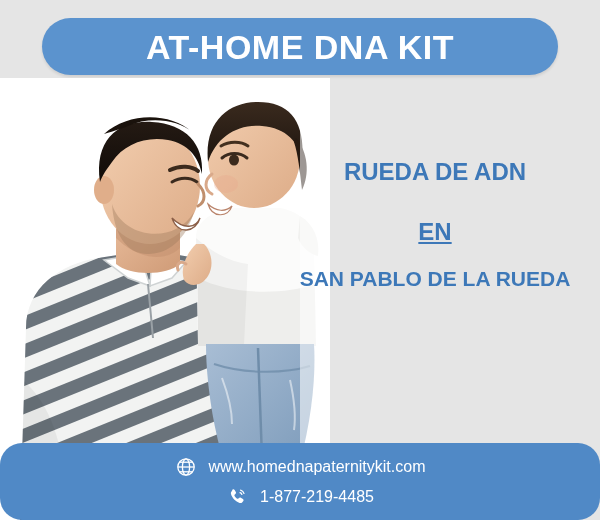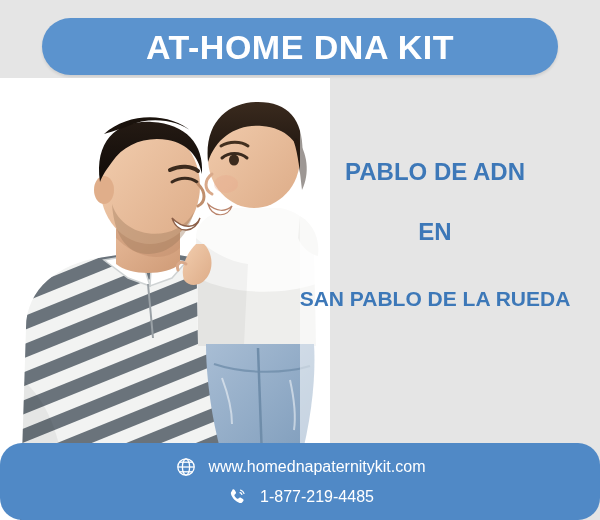--- a/index.html
+++ b/index.html
@@ -61,21 +61,21 @@
     text-align: center;
   }
   .headline-line {
     color: #3d78b8;
     font-weight: bold;
     font-size: 24px;
     line-height: 1;
     white-space: nowrap;
   }
   .headline-line.l1 { margin-bottom: 36px; }
-  .headline-line.l2 { margin-bottom: 44px; }
+  .headline-line.l2 { margin-bottom: 24px; text-decoration: underline; }
   .headline-line.l3 { font-size: 21px; }
 
   
   .footer-bar {
     position: absolute;
     left: 0;
     bottom: 0;
     width: 600px;
     height: 77px;
     background: #5089c6;
@@ -246,21 +246,21 @@
       <ellipse cx="226" cy="106" rx="12" ry="9" fill="#e8a98d" opacity="0.35"></ellipse>
 
       <path d="M236 400 C244 392 258 388 270 392 C282 396 286 408 280 418 C272 430 250 432 238 422 C230 414 230 406 236 400 Z" fill="url(#skinA)"></path>
       <path d="M244 400 C254 396 266 398 272 404" stroke="#c08f6d" stroke-width="2" fill="none" opacity="0.6"></path>
 
       <rect x="300" y="0" width="30" height="442" fill="#ffffff" opacity="0.55"></rect>
     </svg>
   </div>
 
   <div class="headline-block">
-    <div class="headline-line l1">PABLO DE ADN</div>
+    <div class="headline-line l1">RUEDA DE ADN</div>
     <div class="headline-line l2">EN</div>
     <div class="headline-line l3">SAN PABLO DE LA RUEDA</div>
   </div>
 
   <div class="footer-bar">
 
     <div class="footer-row row1">
       <div class="footer-item">
         <span class="icon-box">
           <svg width="20" height="20" viewBox="0 0 20 20" fill="none" stroke="#ffffff" stroke-width="1.3">

